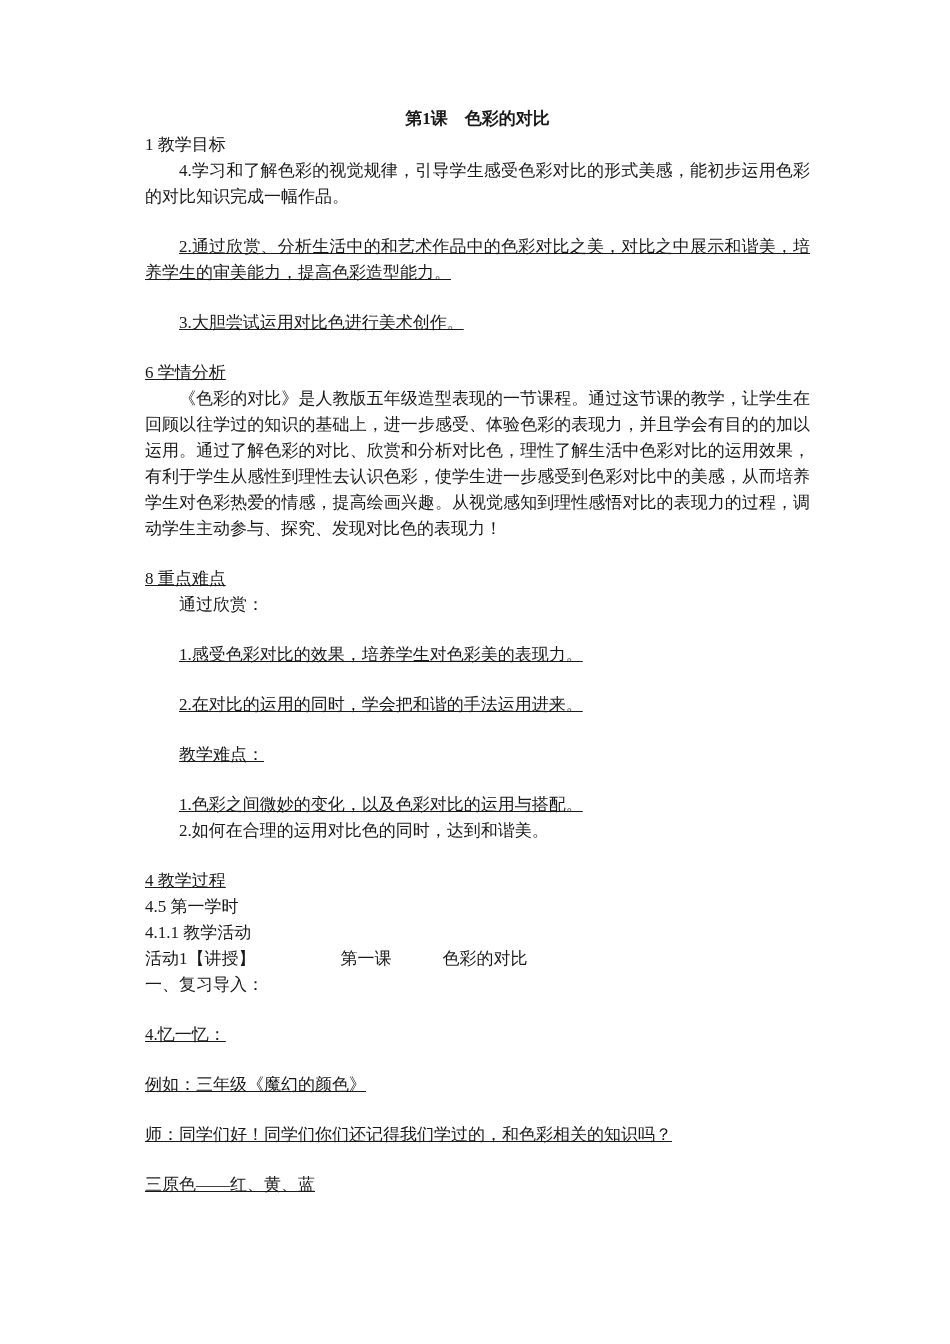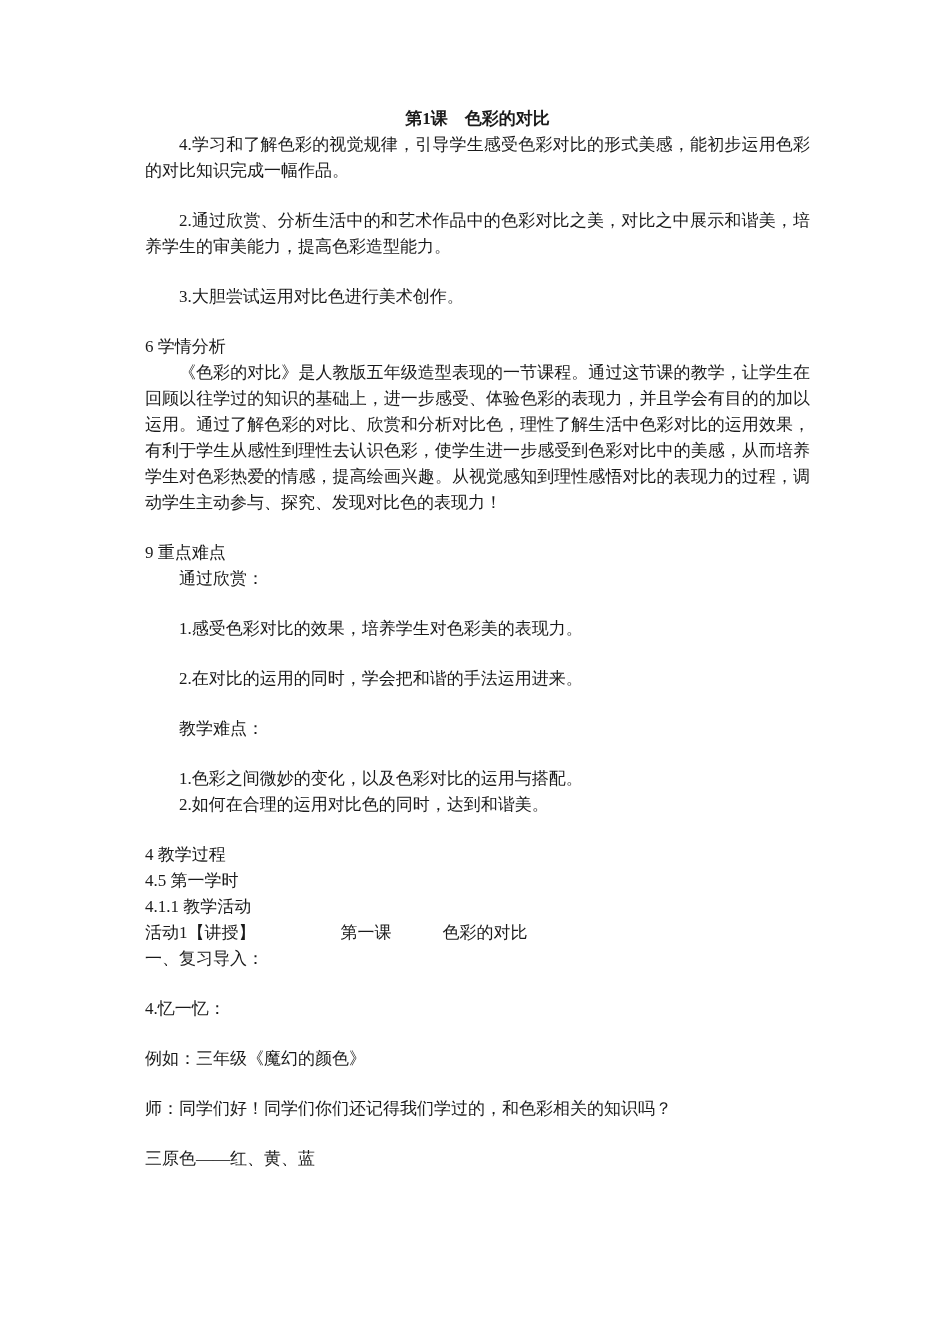--- a/index.html
+++ b/index.html
@@ -30,44 +30,46 @@
     }
     .doc-title {
       text-align: center !important;
       font-weight: bold;
     }
     .indent {
       text-indent: 2em;
     }
     .sp {
       margin-top: 24px !important;
+      text-decoration: underline;
     }
     .heading {
       text-align: left !important;
     }
     .plain {
       text-align: left !important;
     }
   </style>
 </head>
 <body>
 
 <div class="page">
   <div class="content">
 
     <p class="doc-title">第1课　色彩的对比</p>
 
+    <p class="heading">1 教学目标</p>
     <p class="indent">4.学习和了解色彩的视觉规律，引导学生感受色彩对比的形式美感，能初步运用色彩的对比知识完成一幅作品。</p>
     <p class="indent sp">2.通过欣赏、分析生活中的和艺术作品中的色彩对比之美，对比之中展示和谐美，培养学生的审美能力，提高色彩造型能力。</p>
     <p class="indent sp">3.大胆尝试运用对比色进行美术创作。</p>
 
     <p class="heading sp">6 学情分析</p>
     <p class="indent">《色彩的对比》是人教版五年级造型表现的一节课程。通过这节课的教学，让学生在回顾以往学过的知识的基础上，进一步感受、体验色彩的表现力，并且学会有目的的加以运用。通过了解色彩的对比、欣赏和分析对比色，理性了解生活中色彩对比的运用效果，有利于学生从感性到理性去认识色彩，使学生进一步感受到色彩对比中的美感，从而培养学生对色彩热爱的情感，提高绘画兴趣。从视觉感知到理性感悟对比的表现力的过程，调动学生主动参与、探究、发现对比色的表现力！</p>
 
-    <p class="heading sp">9 重点难点</p>
+    <p class="heading sp">8 重点难点</p>
     <p class="indent">通过欣赏：</p>
     <p class="indent sp">1.感受色彩对比的效果，培养学生对色彩美的表现力。</p>
     <p class="indent sp">2.在对比的运用的同时，学会把和谐的手法运用进来。</p>
     <p class="indent sp">教学难点：</p>
     <p class="indent sp">1.色彩之间微妙的变化，以及色彩对比的运用与搭配。</p>
     <p class="indent">2.如何在合理的运用对比色的同时，达到和谐美。</p>
 
     <p class="heading sp">4 教学过程</p>
     <p class="plain">4.5 第一学时</p>
     <p class="plain">4.1.1 教学活动</p>

